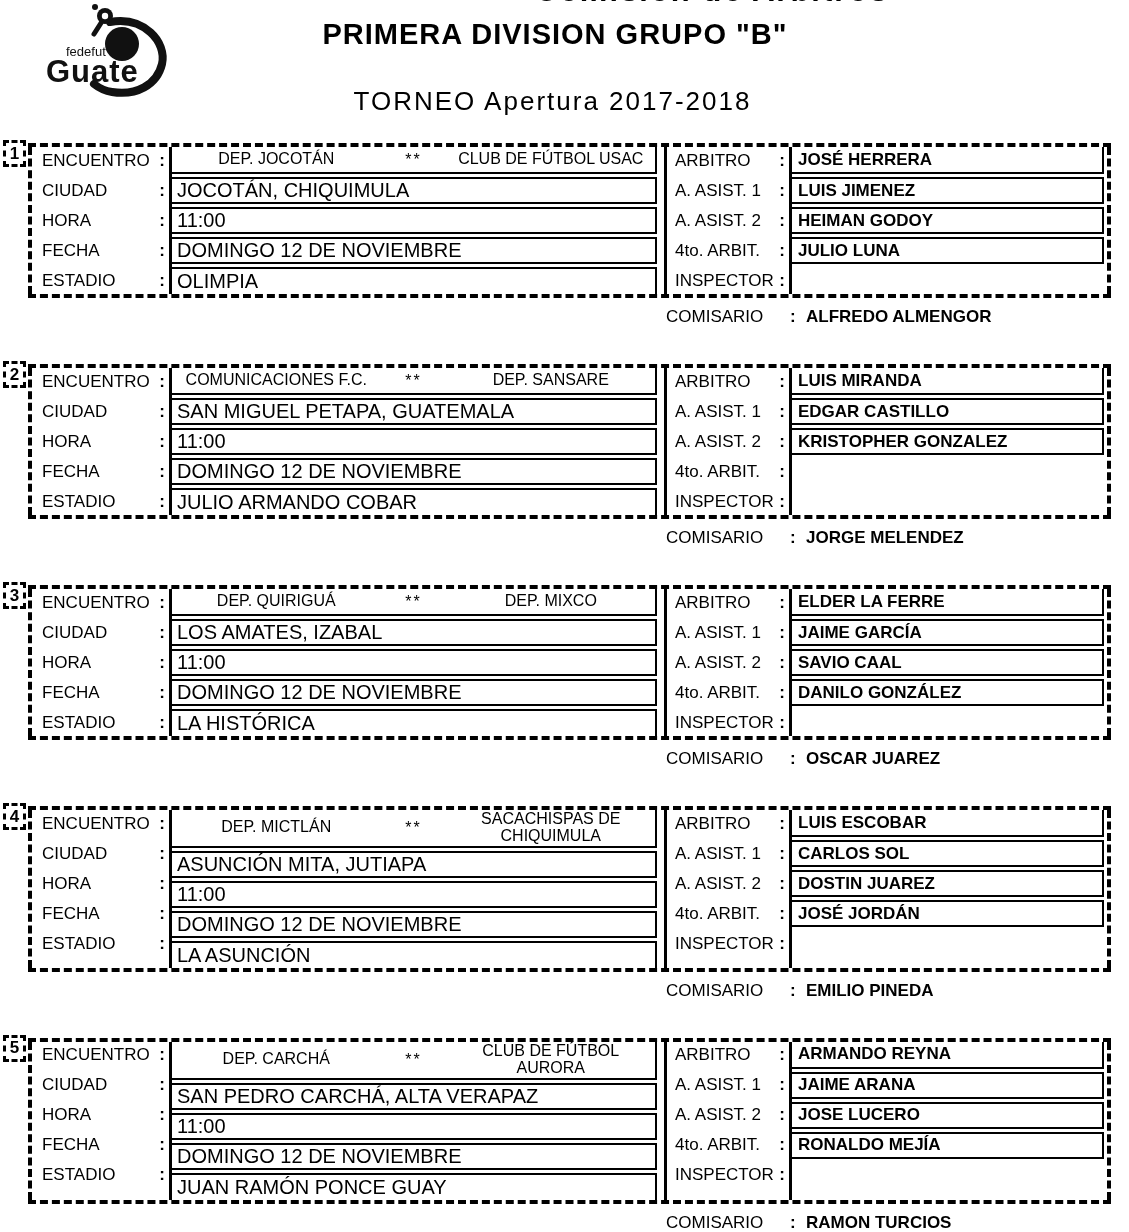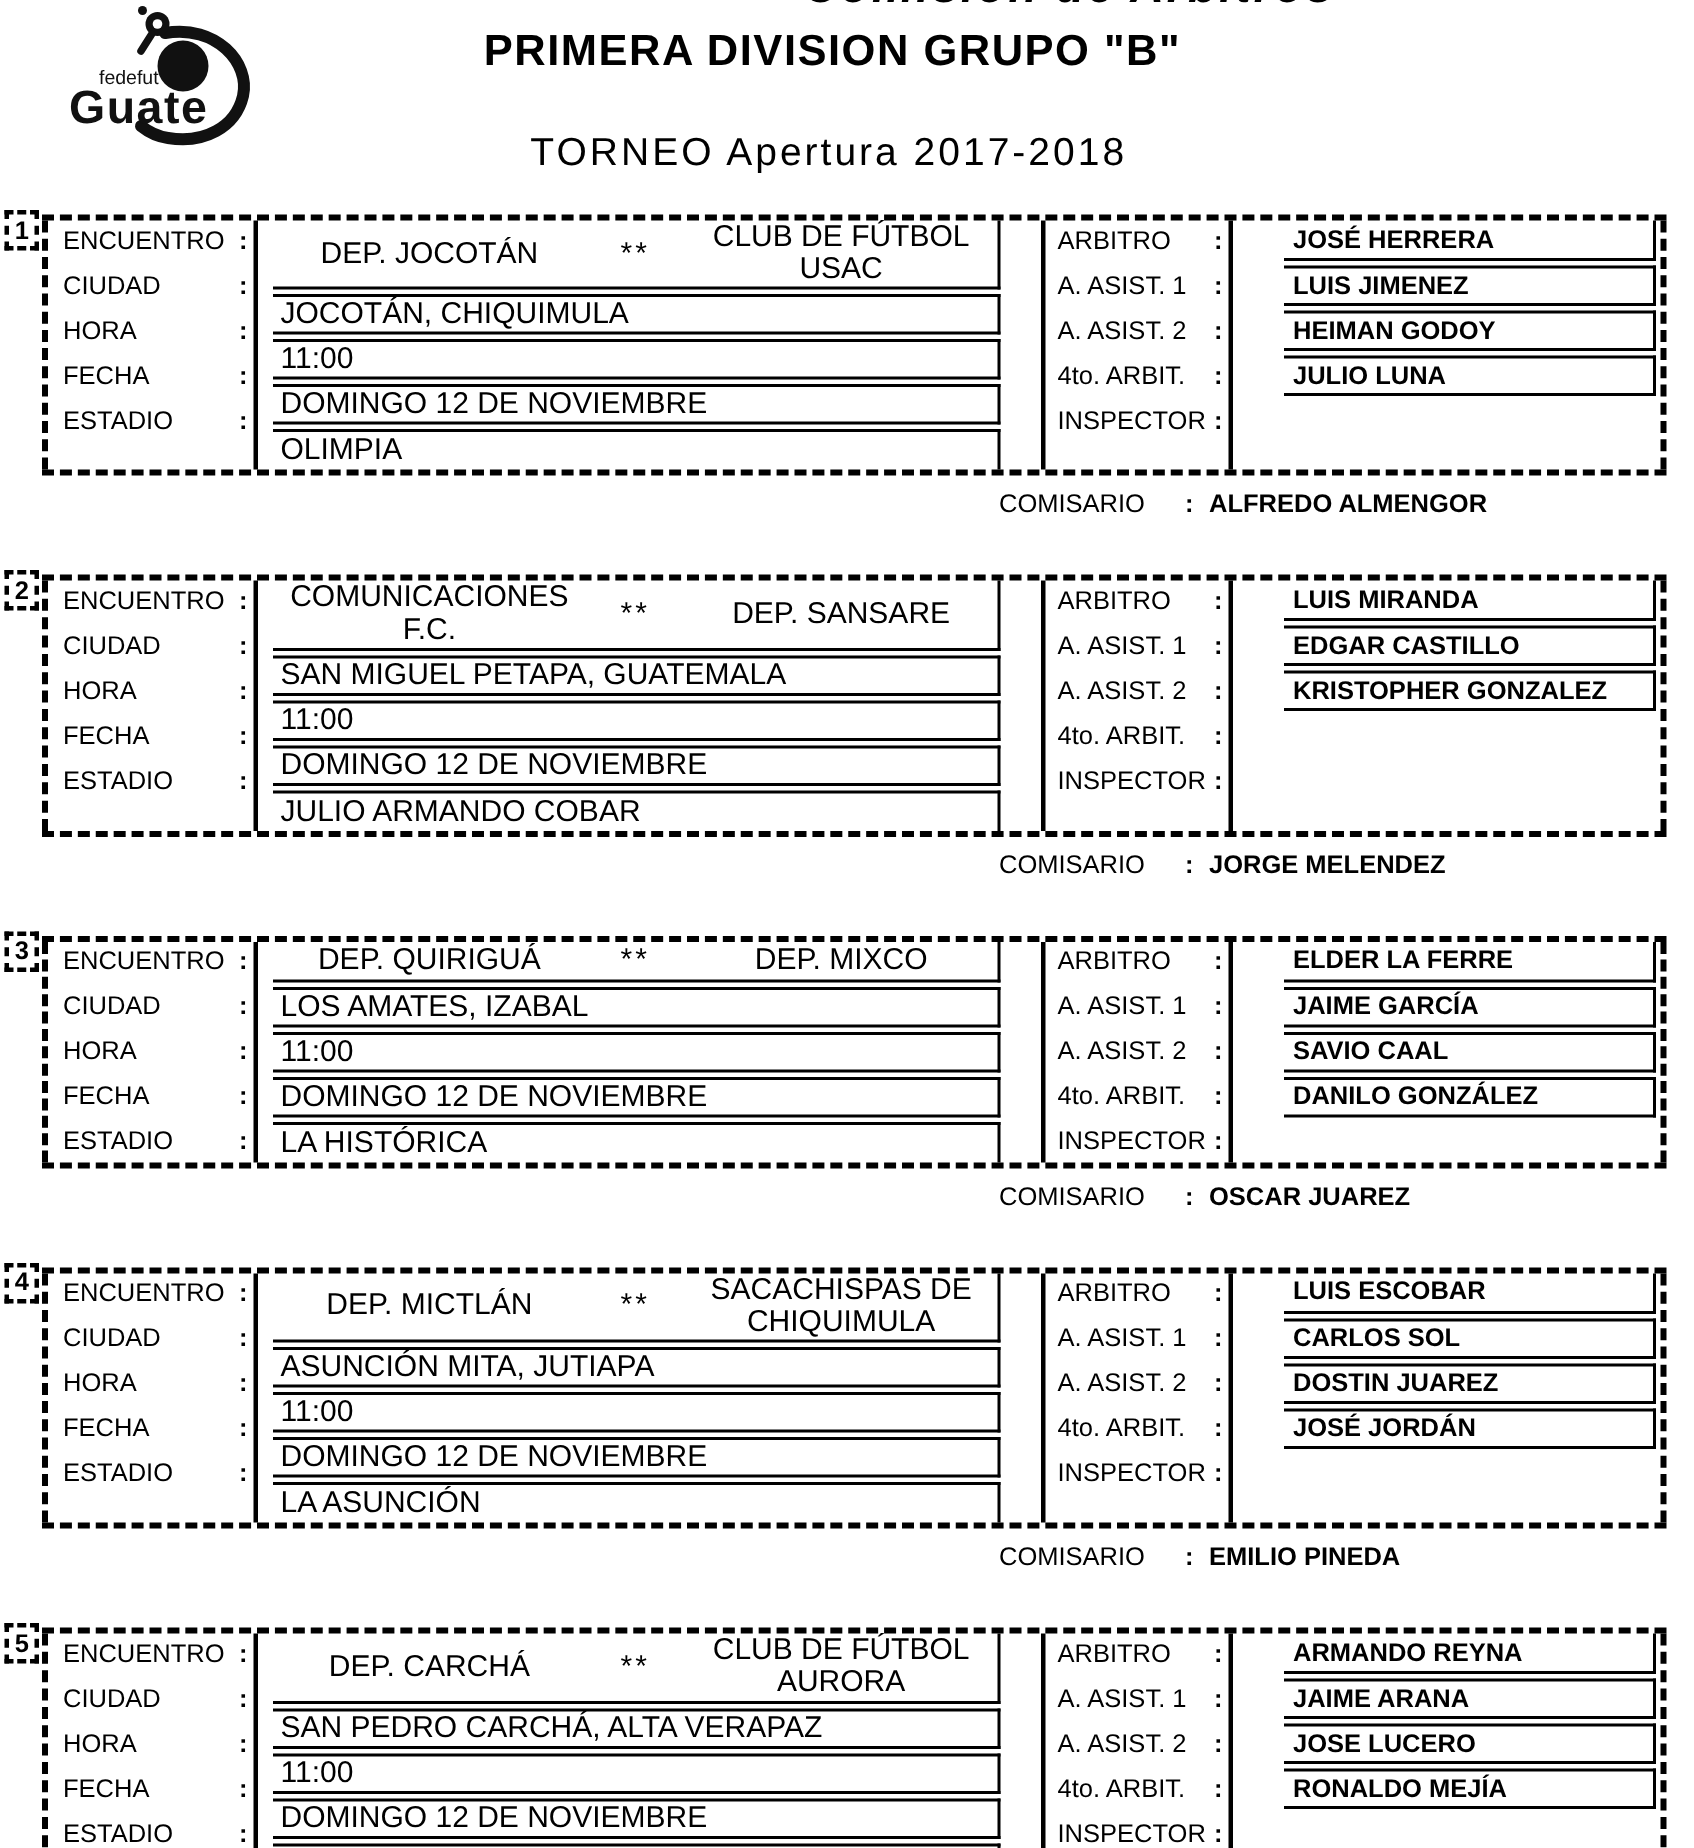--- a/index.html
+++ b/index.html
@@ -26,51 +26,51 @@
   
   #matches { padding-left:3px; }
   .match { position:relative; padding-left:25px; width:1108px; margin-bottom:36px; }
   .num {
     position:absolute; left:0; top:-3px; width:23px; height:27px;
     border:3px dashed #000; background:#fff; z-index:2;
     font-weight:bold; font-size:17px; display:flex; align-items:center; justify-content:center;
   }
   .grid {
     display:flex; align-items:stretch; width:1083px;
-    border-top:4px dashed #000; border-bottom:4px dashed #000;gap:10px;
+    border-top:4px dashed #000; border-bottom:4px dashed #000;
   }
   .left-box {
     width:144px; border-left:4px dashed #000; border-right:3px solid #000;
     padding-left:10px; display:flex; flex-direction:column;
   }
   .lrow { height:27px; margin-bottom:3px; display:flex; align-items:center; font-size:17px; }
   .lrow:last-child { margin-bottom:0; }
   .lrow .lab { flex:1; }
   .lrow .colon { font-weight:bold; padding-right:4px; }
 
   .mid-col { width:485px; display:flex; flex-direction:column; }
   .cell {
     border:2px solid #000; border-left:none; height:27px; margin-bottom:3px;
     display:flex; align-items:center; font-size:20px; padding-left:5px;
   }
   .mid-col .cell:first-child { border-top:none; }
   .mid-col .cell:last-child { margin-bottom:0; border-bottom:none; height:auto; min-height:27px; }
-  .cell.enc { border-top:none; height:auto; min-height:27px; padding:1px 2px; font-size:20px; }
+  .cell.enc { border-top:none; height:auto; min-height:27px; padding:1px 2px; font-size:16px; }
   .enc .home, .enc .away { flex:1; text-align:center; line-height:1.06; }
   .enc .vs { width:70px; text-align:center; letter-spacing:2px; }
 
   .gap { width:7px; }
 
   .right-labels {
     width:128px; border-left:3px solid #000; border-right:3px solid #000;
     padding-left:8px; display:flex; flex-direction:column;
   }
   .right-vals {
     flex:1; border-right:4px dashed #000; padding-right:3px;
-    display:flex; flex-direction:column;margin-left:24px;
+    display:flex; flex-direction:column;
   }
   .name-cell {
     border:2px solid #000; border-left:none; height:27px; margin-bottom:3px;
     display:flex; align-items:center; font-weight:bold; font-size:17px; padding-left:6px;
   }
   .right-vals .name-cell:first-child { border-top:none; }
   .name-cell.empty { border:none; margin-bottom:0; flex:1; }
 
   .comisario { display:flex; align-items:center; margin:8px 0 0 638px; height:22px; font-size:17px; }
   .comisario .clab { width:124px; }

